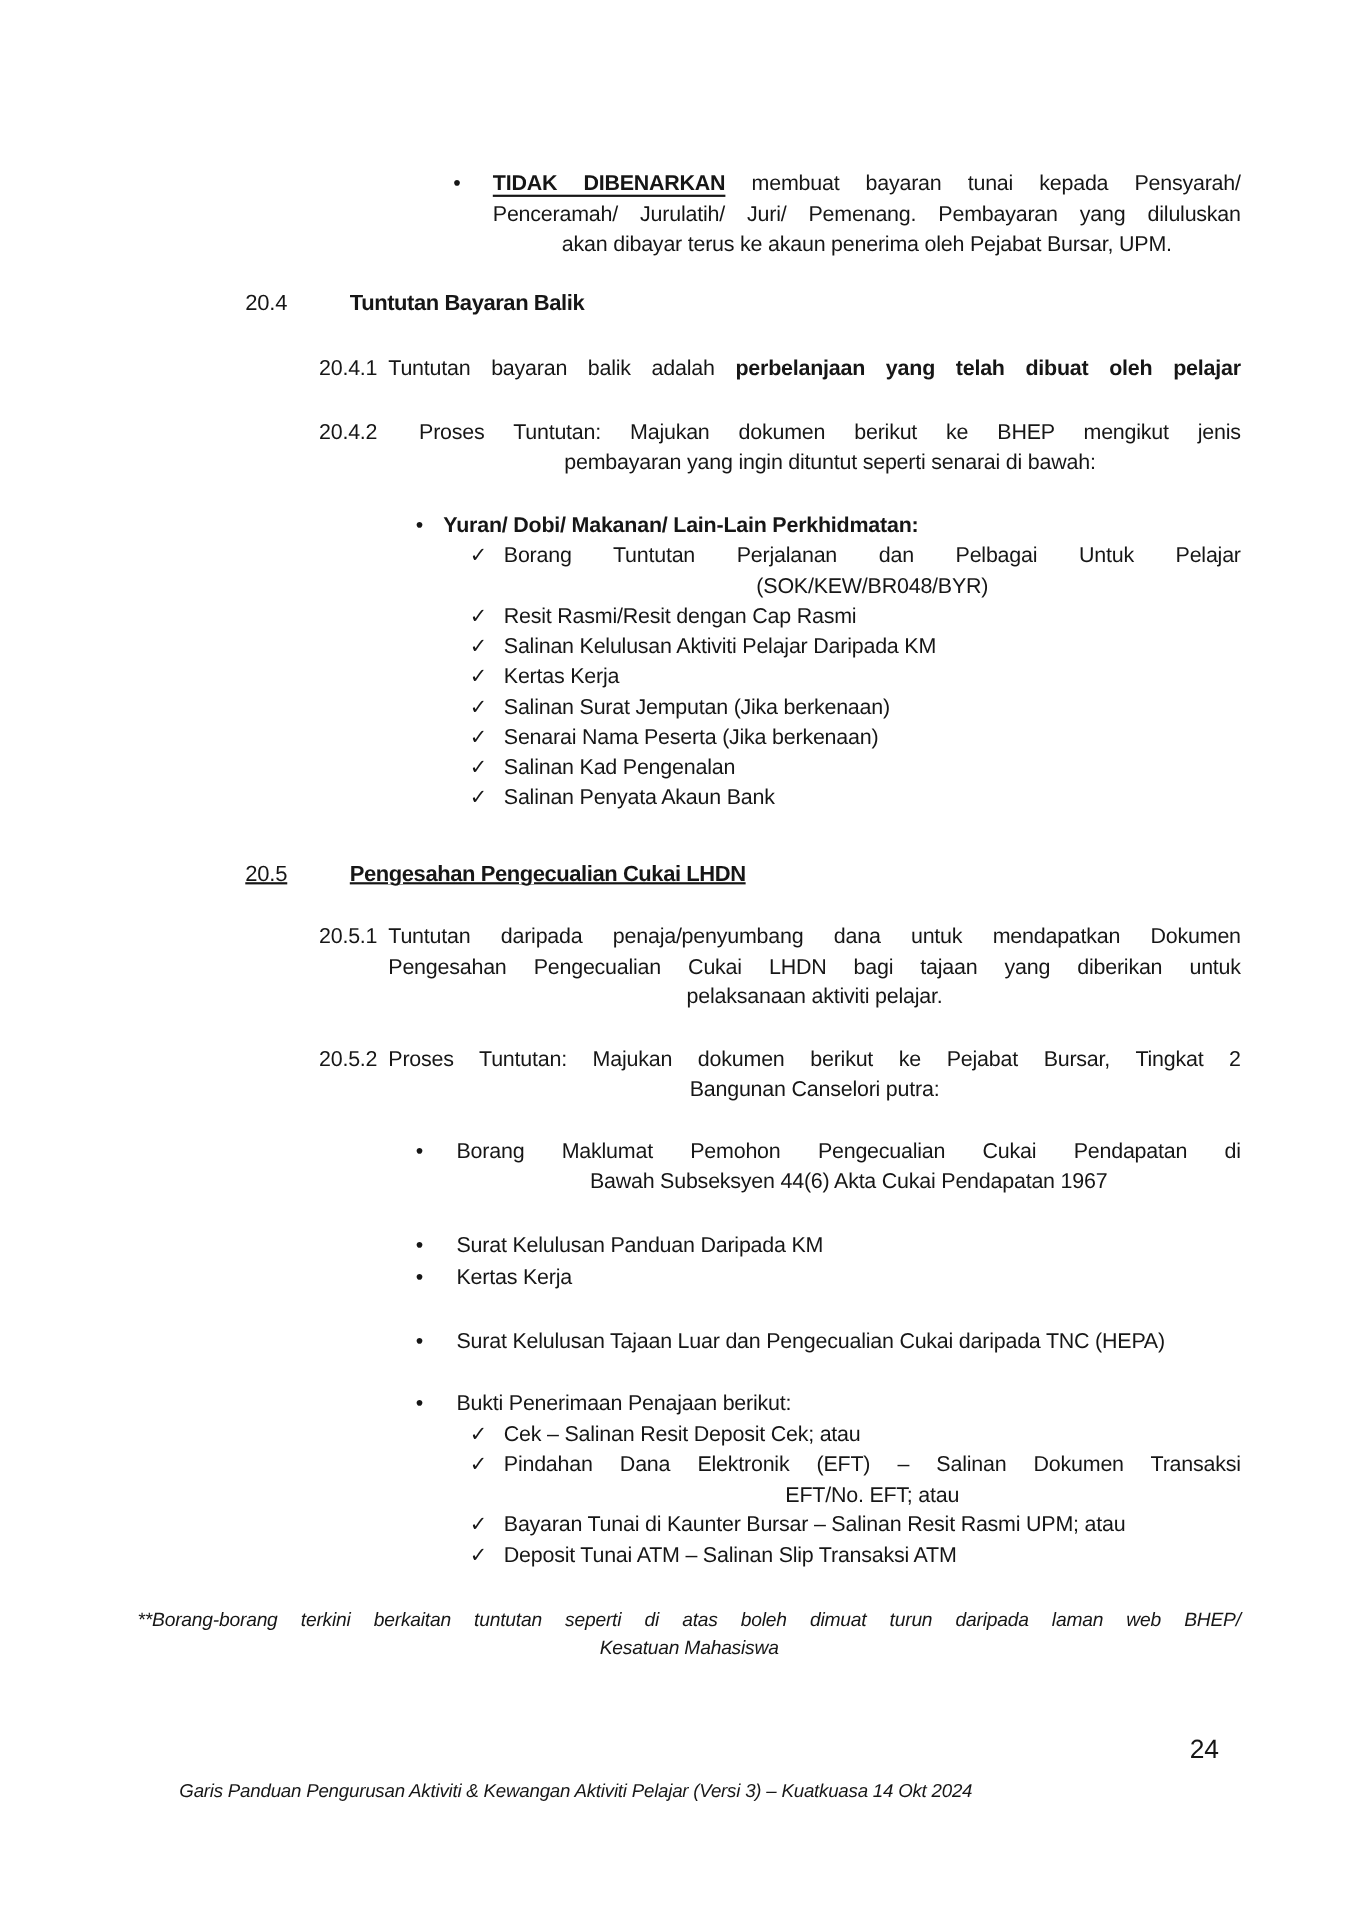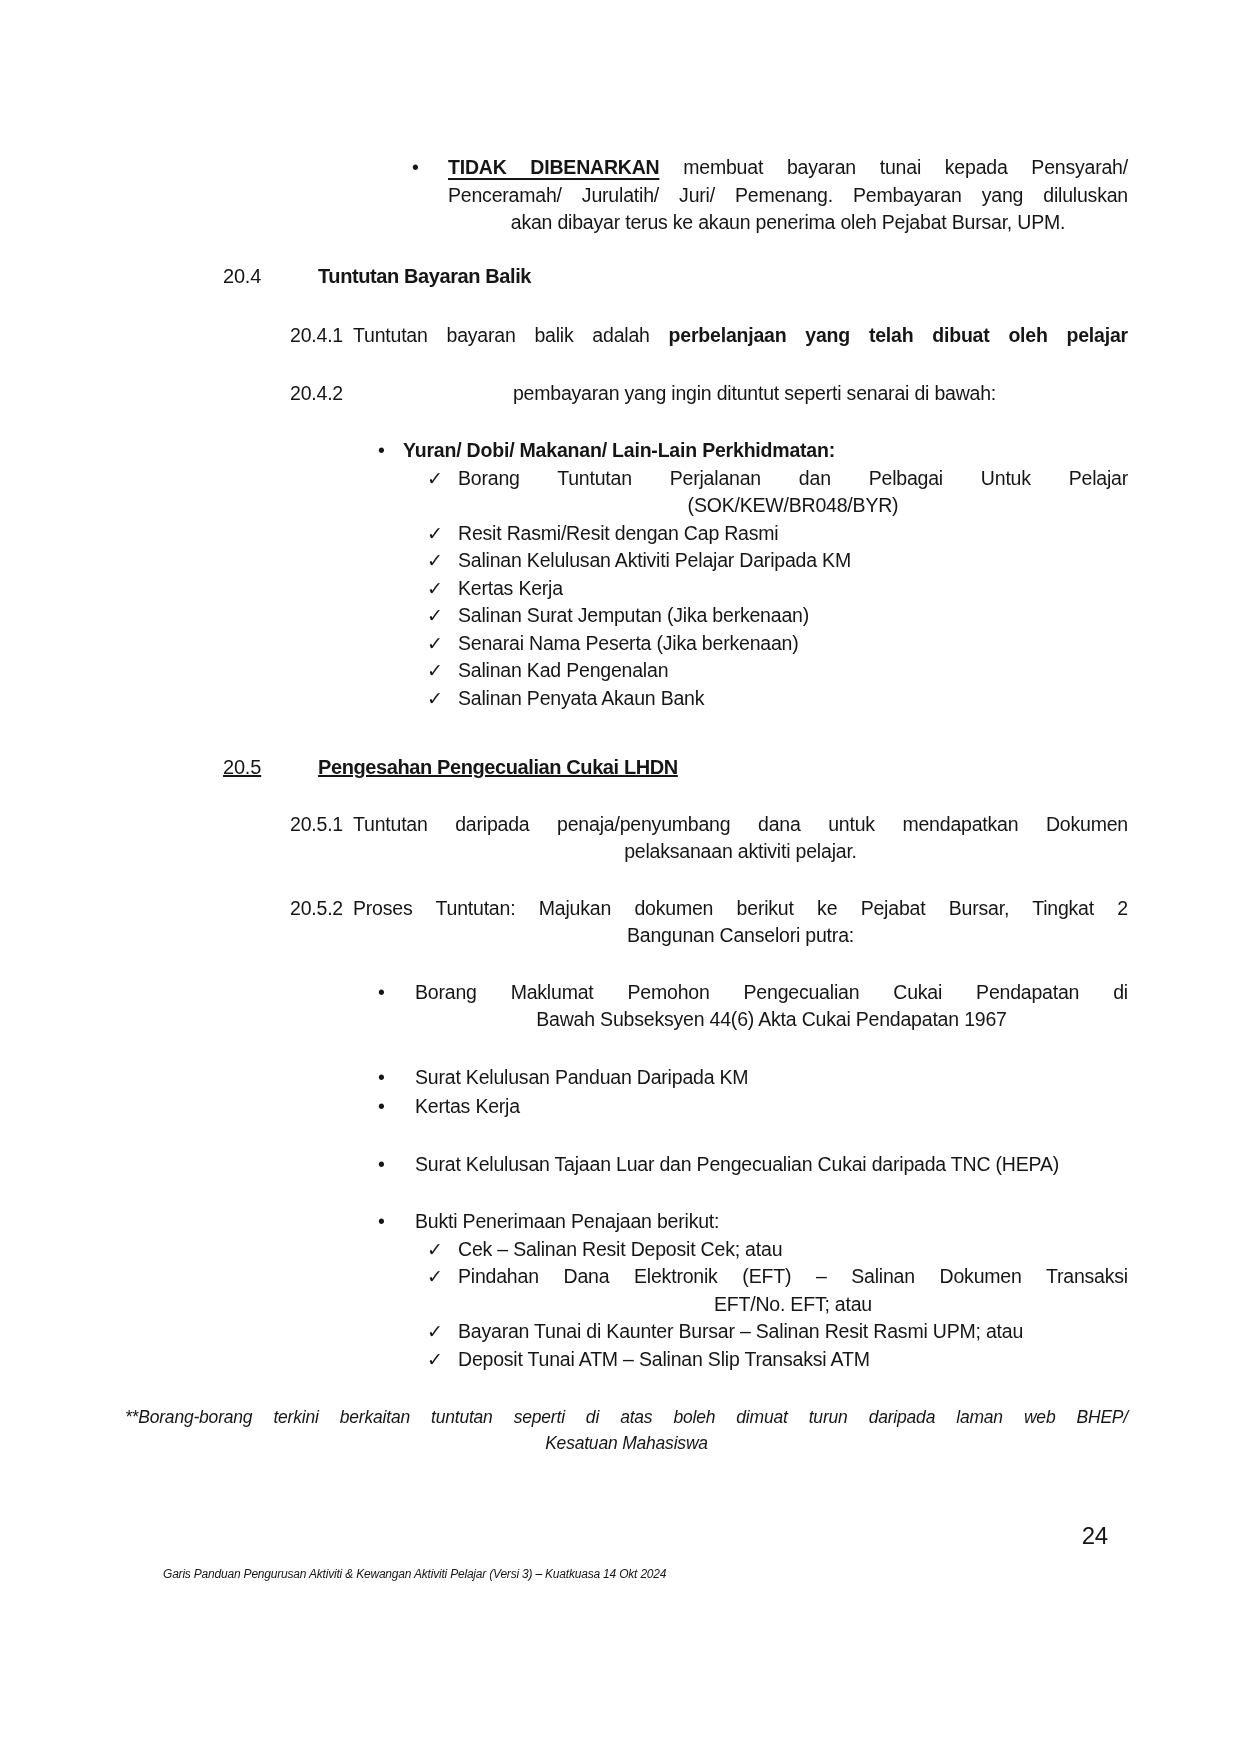--- a/index.html
+++ b/index.html
@@ -64,21 +64,21 @@
     font-style: italic; font-size: 17.5px; line-height: 26px;
   }
 
   
   .pagenum {
     margin-top: 66px; margin-right: 133px;
     text-align: right; font-size: 24px; line-height: 28px;
   }
   .footer {
     margin-top: 14px; margin-left: 163px;
-    font-style: italic; font-size: 12px; line-height: 20px; letter-spacing: -0.2px;
+    font-style: italic; font-size: 17px; line-height: 20px; letter-spacing: -0.2px;
   }
 </style>
 </head>
 <body>
 
 <div class="page">
 
   <div class="row intro">
     <span class="marker">•</span>
     <div class="txt">
@@ -96,20 +96,21 @@
   <div class="row sub m2041">
     <span class="cnum">20.4.1</span>
     <div class="txt">
       <span class="pl"><span>Tuntutan bayaran balik adalah </span><b>perbelanjaan yang telah dibuat oleh pelajar</b></span>
     </div>
   </div>
 
   <div class="row sub m2042">
     <span class="cnum">20.4.2</span>
     <div class="txt">
+      <span class="pl">Proses Tuntutan: Majukan dokumen berikut ke BHEP mengikut jenis</span>
       <span class="ll">pembayaran yang ingin dituntut seperti senarai di bawah:</span>
     </div>
   </div>
 
   <div class="row blt b-yuran">
     <span class="marker">•</span>
     <div class="txt bold">Yuran/ Dobi/ Makanan/ Lain-Lain Perkhidmatan:</div>
   </div>
 
   <div class="row chk">
@@ -150,20 +151,21 @@
 
   <div class="row sect sect205">
     <span class="snum">20.5</span>
     <span class="stitle">Pengesahan Pengecualian Cukai LHDN</span>
   </div>
 
   <div class="row sub m2051">
     <span class="cnum">20.5.1</span>
     <div class="txt">
       <span class="pl">Tuntutan daripada penaja/penyumbang dana untuk mendapatkan Dokumen</span>
+      <span class="pl">Pengesahan Pengecualian Cukai LHDN bagi tajaan yang diberikan untuk</span>
       <span class="ll">pelaksanaan aktiviti pelajar.</span>
     </div>
   </div>
 
   <div class="row sub m2052">
     <span class="cnum">20.5.2</span>
     <div class="txt">
       <span class="pl">Proses Tuntutan: Majukan dokumen berikut ke Pejabat Bursar, Tingkat 2</span>
       <span class="ll">Bangunan Canselori putra:</span>
     </div>

